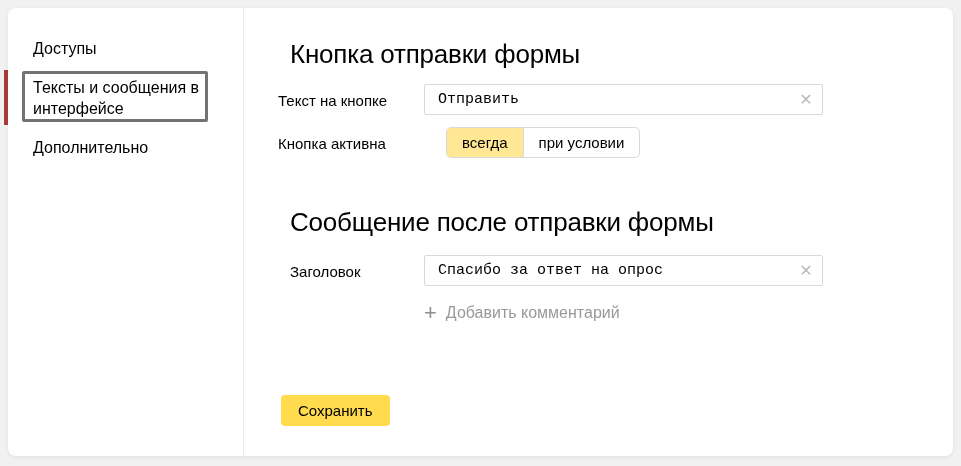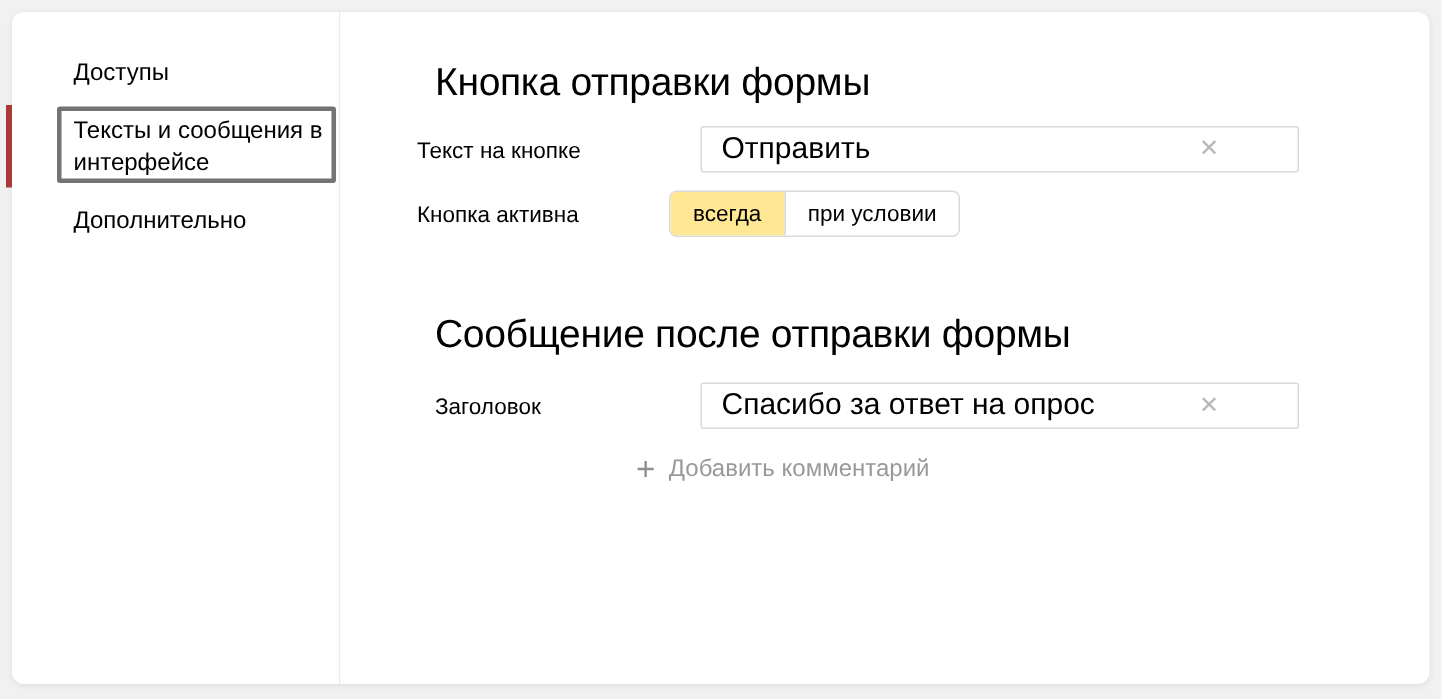--- a/index.html
+++ b/index.html
@@ -11,21 +11,21 @@
     color:#000;
     overflow:hidden;
   }
   .panel {
     position:absolute; left:8px; top:8px; width:945px; height:448px;
     background:#ffffff; border-radius:8px;
     box-shadow:0 1px 4px rgba(0,0,0,0.07);
   }
   
   .sidebar {
-    position:absolute; left:16px; top:0; bottom:0; width:203px;
+    position:absolute; left:0; top:0; bottom:0; width:236px;
     border-right:1px solid #e9e9e9;
     border-radius:8px 0 0 8px;
   }
   .nav-item {
     position:absolute; left:25px;
     font-size:16px; line-height:21px; color:#000; cursor:pointer;
   }
   .nav-item.first { top:30px; }
   .nav-item.last  { top:129px; }
   .nav-selected-box {
@@ -52,22 +52,22 @@
   .field-label {
     position:absolute; left:33px;
     font-size:15px; line-height:18px; color:#000;
   }
   .lbl-text   { top:84px; }
   .lbl-active { top:127px;text-align:right; }
   .lbl-header { top:255px;margin-left:12px; }
   .text-input {
     position:absolute; left:179px; width:399px; height:31px;
     border:1px solid #d9d9d9; border-radius:2px; background:#fff;
-    font-family:Liberation Sans, sans-serif;
-    font-size:20px; color:#000; padding:0 34px 0 13px; outline:none;margin-left:43px;
+    font-family:Liberation Mono, monospace;
+    font-size:15px; color:#000; padding:0 34px 0 13px; outline:none;
   }
   .inp-1 { top:76px; }
   .inp-2 { top:247px; }
   .clear-x {
     position:absolute; width:18px; height:18px;
     font-size:16px; line-height:18px; text-align:center;
     color:#b9b9b9; cursor:pointer; user-select:none;
   }
   .x-1 { left:552px; top:83px; }
   .x-2 { left:552px; top:254px; }
@@ -126,16 +126,17 @@
 
     <div class="field-label lbl-header">Заголовок</div>
     <input class="text-input inp-2" type="text" value="Спасибо за ответ на опрос" style="">
     <span class="clear-x x-2">✕</span>
 
     <div class="add-comment">
       <span class="plus">+</span>
       <span class="add-comment-label">Добавить комментарий</span>
     </div>
 
+    <button class="save-btn">Сохранить</button>
   </div>
 </div>
 
 <div class="active-bar"></div>
 
 </body></html>

